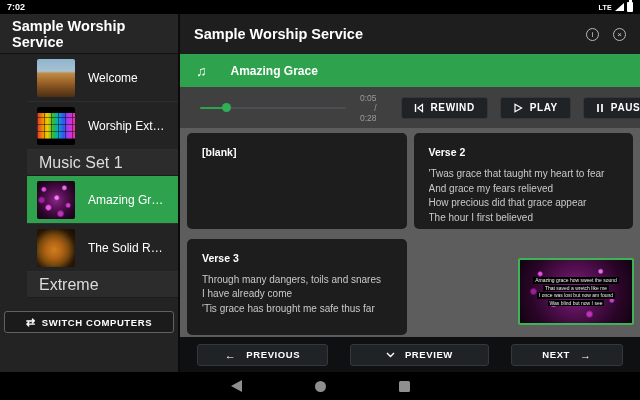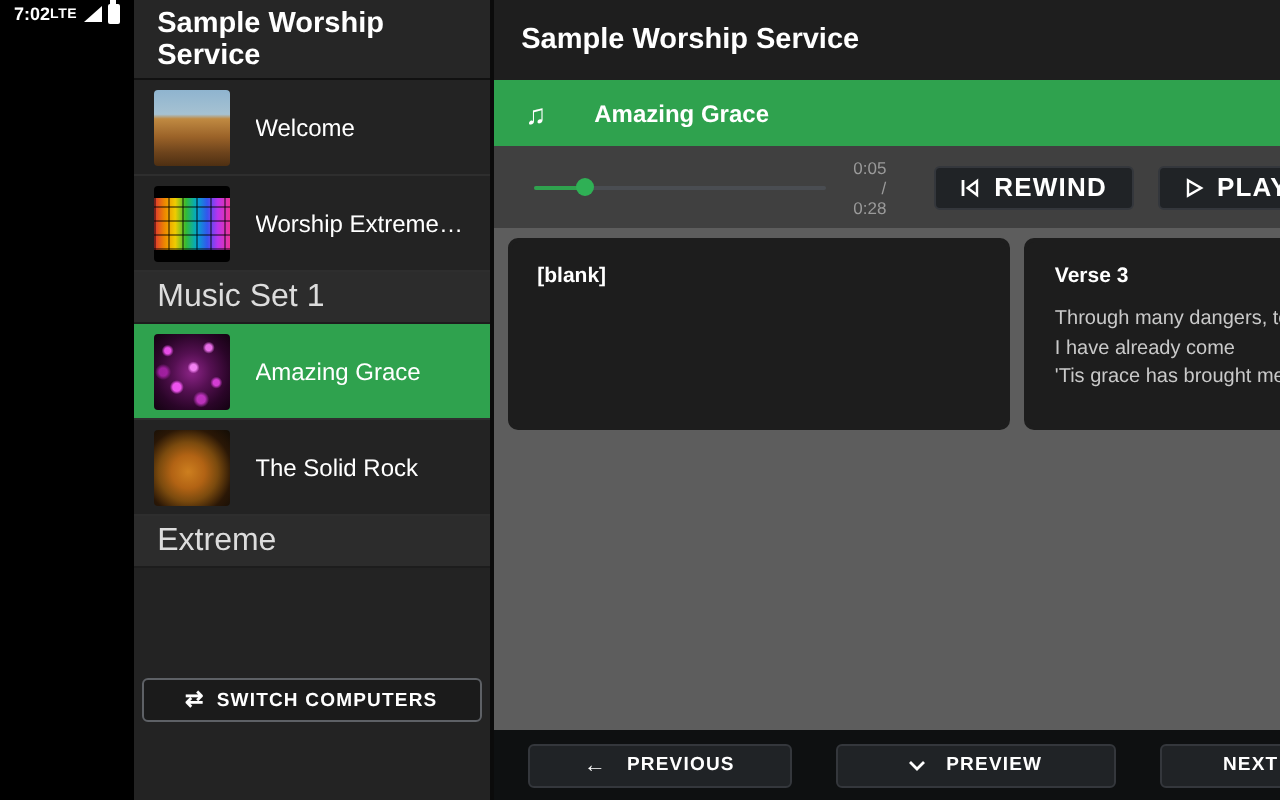--- a/index.html
+++ b/index.html
@@ -1,35 +1,35 @@
 <!DOCTYPE html>
 <html><head>
 <meta charset="utf-8">
 <style>
   * { margin:0; padding:0; box-sizing:border-box; }
   html,body { width:640px; height:400px; background:#000; font-family:"Liberation Sans", sans-serif; overflow:hidden; }
-  .screen { width:640px; height:400px; display:flex; flex-direction:row; background:#000; }
+  .screen { width:640px; height:400px; display:flex; flex-direction:column; background:#000; }
 
   
   .status-bar { height:14px; background:#000; display:flex; align-items:center; justify-content:space-between; padding:0 7px; flex:0 0 auto; }
   .status-time { color:#fff; font-size:9px; font-weight:bold; }
   .status-right { display:flex; align-items:center; gap:3px; }
   .status-lte { color:#fff; font-size:7px; font-weight:bold; letter-spacing:.3px; }
   .signal-tri { width:0; height:0; border-left:9px solid transparent; border-bottom:8px solid #fff; }
   .battery { width:6px; height:10px; background:#fff; border-radius:1px; position:relative; }
   .battery:before { content:""; position:absolute; top:-2px; left:1.5px; width:3px; height:2px; background:#fff; }
 
   
   .app-row { flex:1 1 auto; display:flex; min-height:0; }
 
   
   .sidebar { width:180px; flex:0 0 180px; background:#232323; border-right:2px solid #0b0b0b; display:flex; flex-direction:column; min-height:0; }
   .sidebar-header { height:40px; flex:0 0 40px; display:flex; align-items:center; padding:0 12px; background:#262626; border-bottom:1px solid #111; }
   .sidebar-title { color:#fff; font-size:14.5px; font-weight:bold; }
-  .sidebar-list { flex:1 1 auto; overflow:hidden; }
+  .sidebar-list { flex:1 1 auto; overflow:hidden;margin-left:27px; }
   .side-item { height:48px; display:flex; align-items:center; gap:13px; padding:0 10px; background:#232323; border-bottom:1px solid #2e2e2e; cursor:pointer; }
   .side-item.selected { background:#2fa24e; }
   .side-item .label { color:#fff; font-size:12px; white-space:nowrap; overflow:hidden; text-overflow:ellipsis; }
   .side-section { height:26px; display:flex; align-items:center; padding:0 12px; background:#2c2c2c; border-bottom:1px solid #1d1d1d; }
   .side-section .label { color:#dcdcdc; font-size:16px; }
   .thumb { width:38px; height:38px; flex:0 0 38px; border-radius:2px; overflow:hidden; display:flex; align-items:center; justify-content:center; background:#000; }
   .thumb-welcome { background:linear-gradient(180deg,#8fb4cf 0%,#a6c2d2 32%,#c08a42 38%,#9a6228 62%,#6e441c 82%,#4e2f12 100%); }
   .thumb-video-inner { width:38px; height:26px; background:
       repeating-linear-gradient(0deg, rgba(0,0,0,.45) 0 1px, transparent 1px 7px),
       repeating-linear-gradient(90deg, rgba(0,0,0,.45) 0 1px, transparent 1px 7px),
@@ -59,21 +59,21 @@
   .song-bar { height:33px; flex:0 0 33px; background:#2fa24e; display:flex; align-items:center; padding:0 16px; }
   .music-note { color:#fff; font-size:14px; margin-right:24px; }
   .song-title { color:#fff; font-size:12px; font-weight:bold; }
 
   .transport { height:41px; flex:0 0 41px; background:#404040; display:flex; align-items:center; padding:0 14px; }
   .slider { position:relative; width:146px; height:14px; margin-left:6px; flex:0 0 auto; cursor:pointer; }
   .slider .track { position:absolute; top:6px; left:0; right:0; height:2.5px; background:#4a4d52; border-radius:2px; }
   .slider .fill { position:absolute; top:6px; left:0; width:18%; height:2.5px; background:#2fa24e; border-radius:2px; }
   .slider .dot { position:absolute; top:2.5px; left:calc(18% - 4.5px); width:9px; height:9px; border-radius:50%; background:#2fb055; }
   .time-label { color:#9a9a9a; font-size:8.5px; margin-left:14px; margin-right:12px; flex:1; text-align:right; }
-  .t-btn { height:22px; background:#202326; border:1px solid #34373c; border-radius:3px; color:#fff; font-size:13px; font-weight:bold; letter-spacing:.6px; display:flex; align-items:center; justify-content:center; gap:7px; cursor:pointer; padding:0 12px; margin-left:12px; font-family:inherit; }
+  .t-btn { height:22px; background:#202326; border:1px solid #34373c; border-radius:3px; color:#fff; font-size:10px; font-weight:bold; letter-spacing:.6px; display:flex; align-items:center; justify-content:center; gap:7px; cursor:pointer; padding:0 12px; margin-left:12px; font-family:inherit; }
   .t-btn svg { display:block; }
 
   
   .grid { flex:1 1 auto; background:#5d5d5d; padding:5px 7px 0 7px; display:grid; grid-template-columns:1fr 1fr; gap:7px; overflow:hidden; min-height:0; }
   .slide-card { background:#1d1d1d; border-radius:5px; height:96px; padding:11px 13px; border:2px solid #1d1d1d; overflow:hidden; cursor:pointer; }
   .slide-card.selected { border-color:#3cb454; }
   .slide-title { color:#fff; font-size:10.5px; font-weight:bold; margin-bottom:9px; }
   .slide-line { color:#c9c9c9; font-size:10px; line-height:14.5px; white-space:nowrap; overflow:hidden; }
 
   
@@ -189,20 +189,27 @@
             </svg>
           <span>PAUSE</span>
         </button>
       </div>
 
       <div class="grid">
         <div class="slide-card">
           <div class="slide-title">[blank]</div>
         </div>
         <div class="slide-card">
+          <div class="slide-title">Verse 2</div>
+          <div class="slide-line">'Twas grace that taught my heart to fear</div>
+          <div class="slide-line">And grace my fears relieved</div>
+          <div class="slide-line">How precious did that grace appear</div>
+          <div class="slide-line">The hour I first believed</div>
+        </div>
+        <div class="slide-card">
           <div class="slide-title">Verse 3</div>
           <div class="slide-line">Through many dangers, toils and snares</div>
           <div class="slide-line">I have already come</div>
           <div class="slide-line">'Tis grace has brought me safe thus far</div>
         </div>
       </div>
 
       <div class="live-preview fractal">
         <span class="lp-line">Amazing grace how sweet the sound</span>
         <span class="lp-line">That saved a wretch like me</span>

